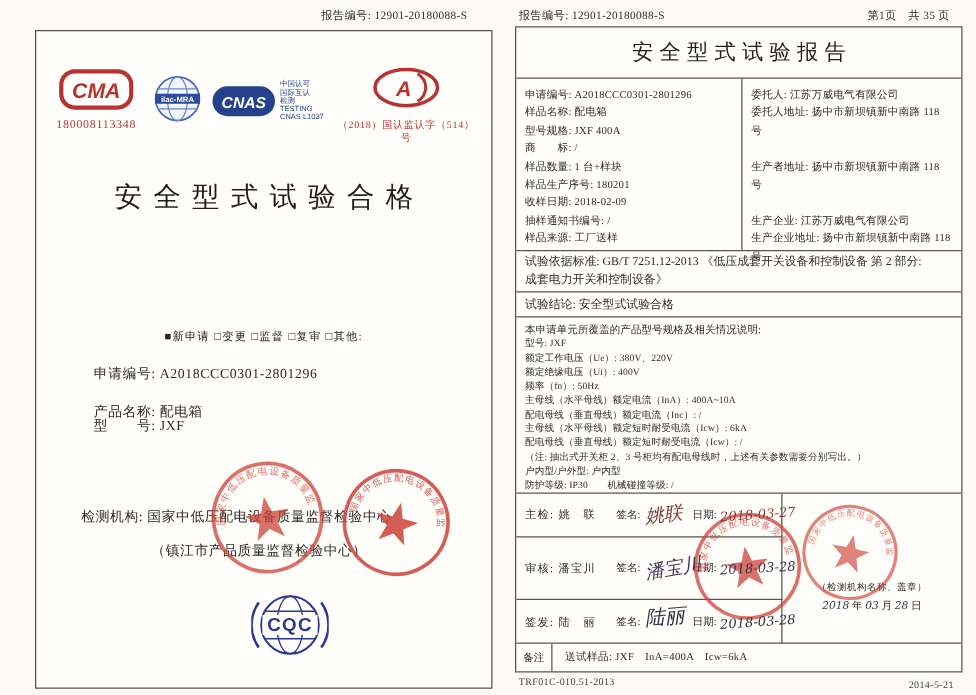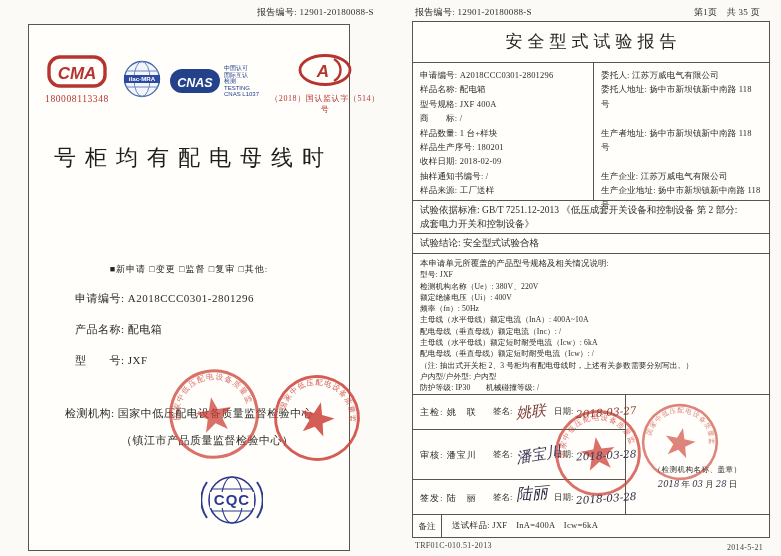--- a/index.html
+++ b/index.html
@@ -1,20 +1,20 @@
 <!DOCTYPE html>
 <html><head>
 <meta charset="utf-8">
 <style>
   html,body{margin:0;padding:0;width:781px;height:556px;overflow:hidden;background:#fbfaf7;
     font-family:"Liberation Serif","DejaVu Serif",serif;color:#2b2a26;}
   .abs{position:absolute;}
   .page{position:absolute;background:#fffefa;border:1.5px solid #57554e;box-sizing:border-box;}
   
-  #page-left{left:28px;top:24px;width:322px;height:527px;}
+  #page-left{left:28px;top:24px;width:366px;height:527px;}
   .rpt-no{position:absolute;font-size:9px;letter-spacing:.3px;color:#2f2e2a;}
   #rpt-no-left{left:257px;top:6px;}
   .logo-group{position:absolute;text-align:center;}
   .red-num{color:#b63430;font-size:9.5px;letter-spacing:.6px;margin-top:2px;}
   .cnas-wrap{display:flex;align-items:center;gap:3px;}
   .cnas-side{font-size:6px;line-height:6.6px;color:#24418c;text-align:left;font-family:"Liberation Sans",sans-serif;}
   .l-title1{position:absolute;left:0;width:100%;text-align:center;top:118px;font-size:22px;letter-spacing:9px;text-indent:9px;color:#1f1e1b;}
   .l-title2{position:absolute;left:0;width:100%;text-align:center;top:176px;font-size:20px;letter-spacing:18px;text-indent:18px;color:#1f1e1b;}
   .l-check{position:absolute;left:0;width:100%;text-align:center;top:238px;font-size:9px;letter-spacing:1px;color:#242420;}
   .l-field{position:absolute;left:46px;font-size:11px;letter-spacing:.5px;}
@@ -107,32 +107,32 @@
 
   <div class="logo-group" style="left:240px;top:28px;width:112px;">
     <svg width="56" height="34" viewBox="0 0 56 34">
       <ellipse cx="28" cy="17" rx="25" ry="14.5" fill="none" stroke="#b63430" stroke-width="2.8"></ellipse>
       <path d="M 37,6 a 14,13 0 0 1 0,22" fill="none" stroke="#b63430" stroke-width="2.4"></path>
       <text x="26" y="24" text-anchor="middle" font-size="17" font-weight="bold" font-style="italic" fill="#b63430" font-family="Liberation Sans,sans-serif">A</text>
     </svg>
     <div class="red-num" style="font-size:8px;">（2018）国认监认字（514）号</div>
   </div>
 
-  <div class="l-title1">号柜均有配电母线时</div>
+  <div class="l-title1">安全型式试验合格</div>
   <div class="l-check">■新申请  □变更  □监督  □复审  □其他:</div>
 
   <div class="l-field" style="top:266px;">
     <span>申请编号:</span>
     <span>A2018CCC0301-2801296</span>
   </div>
   <div class="l-field" style="top:297px;">
     <span>产品名称:</span>
     <span>配电箱</span>
   </div>
-  <div class="l-field" style="top:328px;">
+  <div class="l-field" style="top:308px;">
     <span>型　　号:</span>
     <span>JXF</span>
   </div>
 
   <div class="l-agency" style="left:36px;top:381px;">检测机构: 国家中低压配电设备质量监督检验中心</div>
   <div class="l-agency" style="left:92px;top:408px;">（镇江市产品质量监督检验中心）</div>
 
   <svg class="abs" style="left:172px;top:446px;" width="62" height="58" viewBox="0 0 62 58">
     <circle cx="31" cy="29" r="23" fill="none" stroke="#2b3990" stroke-width="1.6"></circle>
     <ellipse cx="31" cy="29" rx="10.5" ry="23" fill="none" stroke="#2b3990" stroke-width="1.1"></ellipse>
@@ -185,21 +185,21 @@
   <div class="r-sec r-std">
     <div>试验依据标准: GB/T 7251.12-2013 《低压成套开关设备和控制设备 第 2 部分:</div>
     <div>成套电力开关和控制设备》</div>
   </div>
 
   <div class="r-sec r-concl">试验结论: 安全型式试验合格</div>
 
   <div class="r-sec r-cov">
     <div>本申请单元所覆盖的产品型号规格及相关情况说明:</div>
     <div>型号: JXF</div>
-    <div>检测机构名称（Ue）: 380V、220V</div>
+    <div>额定工作电压（Ue）: 380V、220V</div>
     <div>额定绝缘电压（Ui）: 400V</div>
     <div>频率（fn）: 50Hz</div>
     <div>主母线（水平母线）额定电流（InA）: 400A~10A</div>
     <div>配电母线（垂直母线）额定电流（Inc）: /</div>
     <div>主母线（水平母线）额定短时耐受电流（Icw）: 6kA</div>
     <div>配电母线（垂直母线）额定短时耐受电流（Icw）: /</div>
     <div>（注: 抽出式开关柜 2、3 号柜均有配电母线时，上述有关参数需要分别写出。）</div>
     <div>户内型/户外型: 户内型</div>
     <div>防护等级: IP30　　机械碰撞等级: /</div>
   </div>

